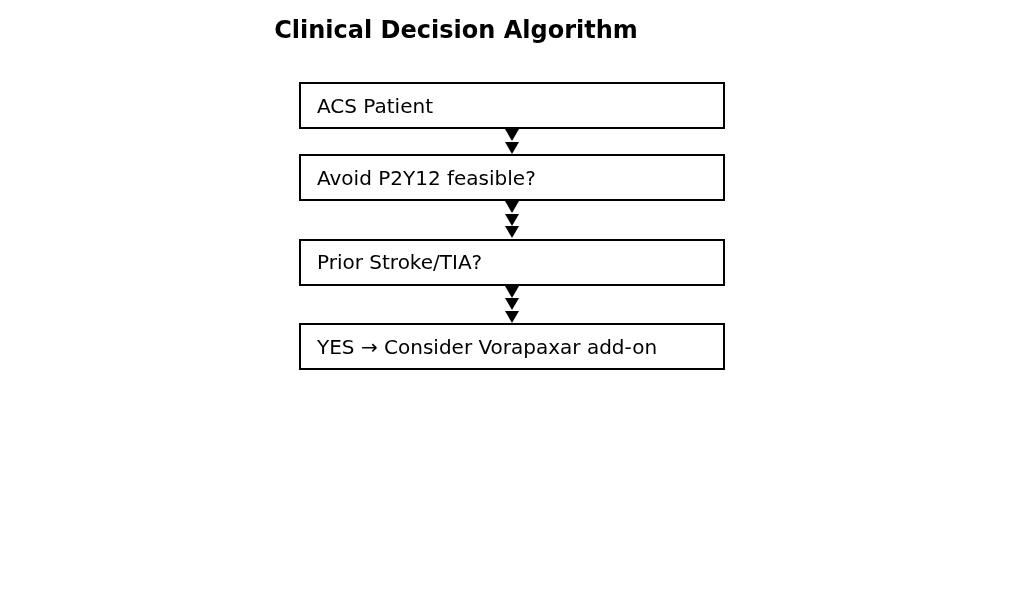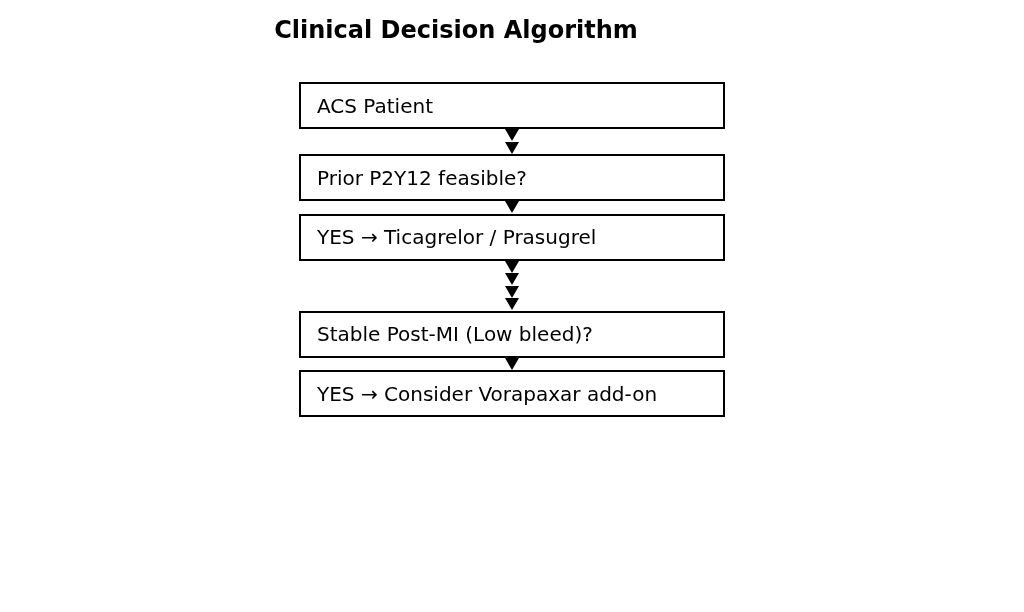--- a/index.html
+++ b/index.html
@@ -73,48 +73,45 @@
     </div>
     <div class="arrow">
         <div class="tri"></div>
       </div>
 
     <div class="arrow">
         <div class="tri"></div>
       </div>
 
     <div class="node">
-      <span>Prior P2Y12 feasible?</span>
-    </div>
-    <div class="arrow">
-        <div class="tri"></div>
-      </div>
-
-    <div class="node">
-      <span>YES → Ticagrelor / Prasugrel</span>
+      <span>Avoid P2Y12 feasible?</span>
     </div>
     <div class="arrow">
         <div class="tri"></div>
       </div>
 
     <div class="arrow">
         <div class="tri"></div>
       </div>
 
     <div class="arrow">
         <div class="tri"></div>
       </div>
 
+    <div class="node">
+      <span>Prior Stroke/TIA?</span>
+    </div>
     <div class="arrow">
         <div class="tri"></div>
       </div>
 
-    <div class="node">
-      <span>Stable Post-MI (Low bleed)?</span>
-    </div>
+    <div class="arrow">
+        <div class="tri"></div>
+      </div>
+
     <div class="arrow">
         <div class="tri"></div>
       </div>
 
     <div class="node">
       <span>YES → Consider Vorapaxar add-on</span>
     </div>
   </div>
 </div>
 

